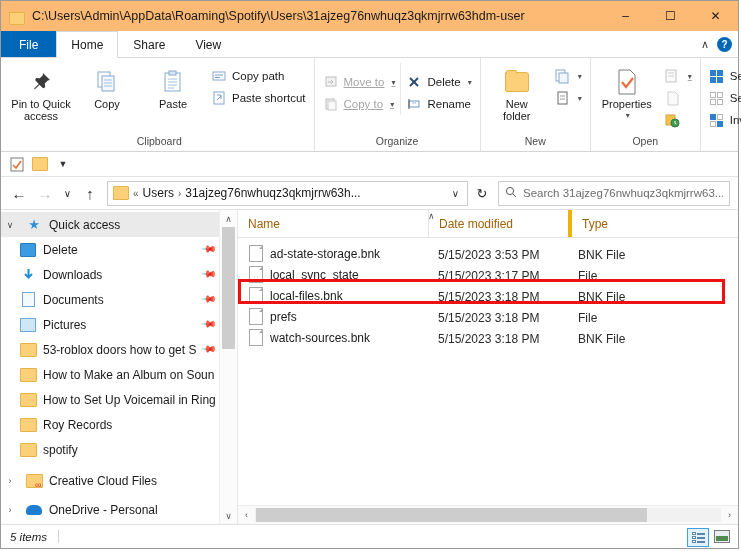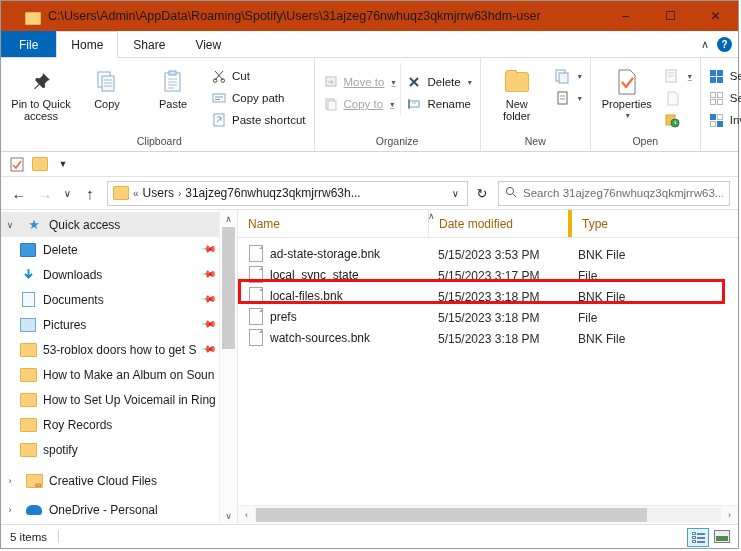--- a/index.html
+++ b/index.html
@@ -18,22 +18,22 @@
     border: 1px solid #9a9a9a;
     box-sizing: border-box;
     display: flex; flex-direction: column;
     background: #ffffff;
   }
 
   
   .titlebar {
     height: 30px; min-height: 30px;
     display: flex; align-items: center;
-    background: #c2410c;
-    padding-left: 24px;
+    background: #fdba74;
+    padding-left: 8px;
     position: relative;
   }
   .title-folder-icon { width: 16px; height: 14px; position: relative; margin-right: 7px; }
   .title-text {
     font-size: 12.5px; color: #1a1a1a;
     white-space: nowrap;
   }
   .win-controls {
     position: absolute; right: 0; top: 0; height: 30px;
     display: flex;
@@ -249,21 +249,21 @@
 
   
   .statusbar {
     height: 23px; min-height: 23px;
     display: flex; align-items: center;
     border-top: 1px solid #e0e0e0;
     background: #ffffff;
     padding-left: 9px;
     position: relative;
   }
-  .status-text { font-size: 11.5px; color: #1a1a1a; }
+  .status-text { font-size: 11.5px; color: #1a1a1a; font-style: italic; }
   .status-div { width: 1px; height: 13px; background: #d2d2d2; margin-left: 11px; }
   .view-btns { position: absolute; right: 6px; top: 3px; display: flex; gap: 3px; }
   .vbtn { width: 20px; height: 17px; display: flex; align-items: center; justify-content: center; }
   .vbtn.sel { border: 1px solid #3f9fe0; background: #e3f1fb; }
   .v-details { width: 13px; height: 11px; display: flex; gap: 1px; align-items: center; }
   .v-details .lft { width: 4px; height: 11px; display: flex; flex-direction: column; gap: 1px; }
   .v-details .lft i { flex: 1; border: 1px solid #5a86ad; background: #fff; display: block; }
   .v-details .rgt { flex: 1; display: flex; flex-direction: column; gap: 2px; }
   .v-details .rgt i { height: 2px; background: #5a86ad; display: block; }
   .v-large { width: 14px; height: 11px; border: 1px solid #7a7a7a; background: #e8eef2; position: relative; }
@@ -338,33 +338,20 @@
                   <line x1="7" y1="19" x2="13" y2="19"></line>
                 </g>
               </svg>
           </span>
           <span>Paste</span>
         </div>
         <div class="small-col">
           <div class="small-btn">
             <span class="ic">
               <svg width="14" height="14" viewBox="0 0 14 14">
-                  <g stroke="#4a4a4a" fill="none">
-                    <line x1="3" y1="2" x2="11" y2="11"></line>
-                    <line x1="11" y1="2" x2="3" y2="11"></line>
-                    <circle cx="3.2" cy="11.6" r="1.8"></circle>
-                    <circle cx="10.8" cy="11.6" r="1.8"></circle>
-                  </g>
-                </svg>
-            </span>
-            <span>Cut</span>
-          </div>
-          <div class="small-btn">
-            <span class="ic">
-              <svg width="14" height="14" viewBox="0 0 14 14">
                   <rect x="1" y="3" width="12" height="8" fill="#fff" stroke="#86a8cc"></rect>
                   <g stroke="#6f9ec9">
                     <line x1="3" y1="6" x2="11" y2="6"></line>
                     <line x1="3" y1="8.5" x2="8" y2="8.5"></line>
                   </g>
                 </svg>
             </span>
             <span>Copy path</span>
           </div>
           <div class="small-btn">

